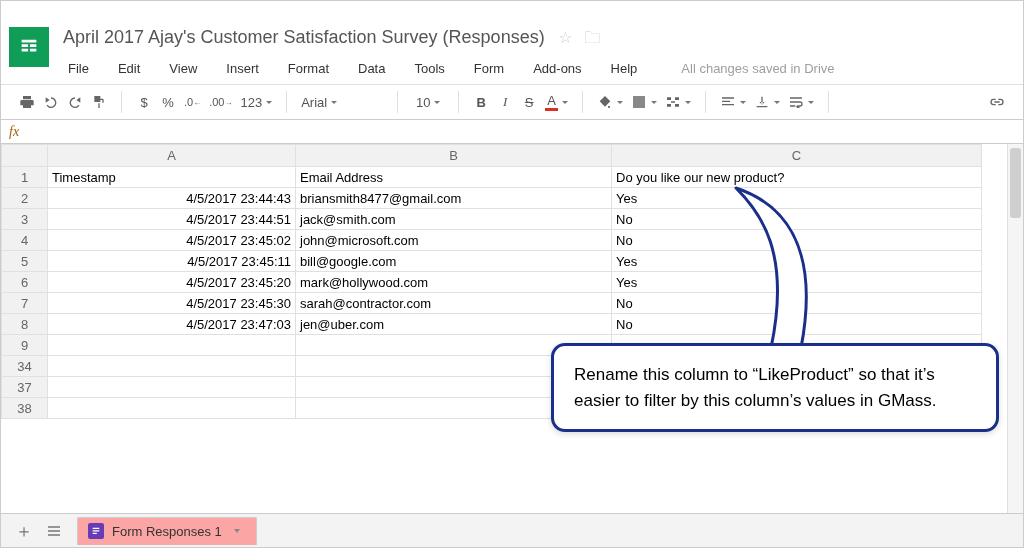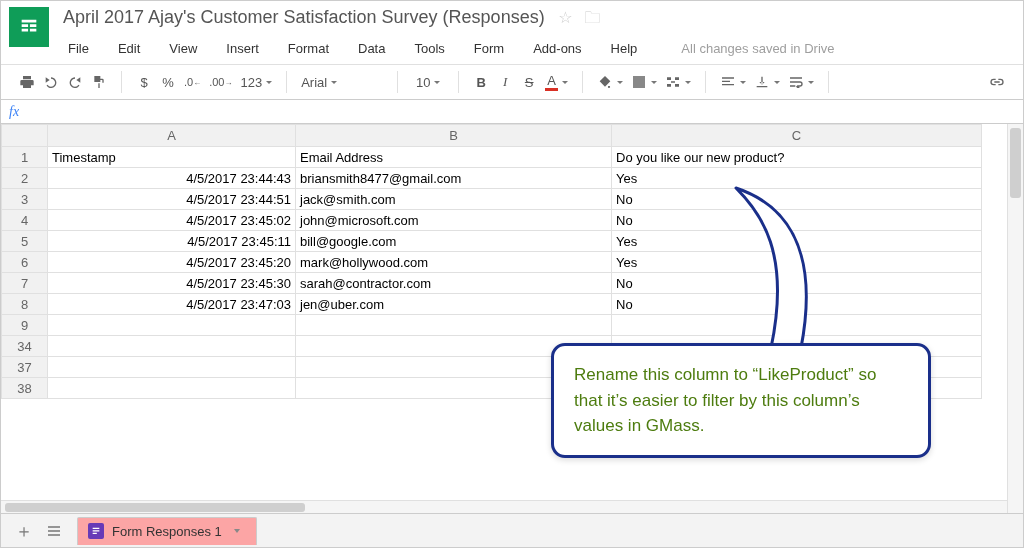--- a/index.html
+++ b/index.html
@@ -10,21 +10,21 @@
     width: 1024px;
     height: 548px;
     position: relative;
     overflow: hidden;
     border: 1px solid #ccc;
   }
   
   .header {
     display: flex;
     align-items: flex-start;
-    padding: 4px 8px 0 8px;
+    padding: 24px 8px 0 8px;
   }
   .logo {
     width: 40px; height: 40px;
     background: #0f9d58;
     display: flex; align-items: center; justify-content: center;
     margin-right: 10px;
     margin-top: 2px;
   }
   .logo svg { width: 22px; height: 22px; fill: #fff; }
   .title-area { flex: 1; }
@@ -99,21 +99,21 @@
   .font-size { width: 40px; justify-content: center; }
   .tb-right { margin-left: auto; display:flex; align-items:center; }
 
   
   .fx-bar {
     height: 24px;
     border-bottom: 1px solid #ccc;
     display: flex;
     align-items: center;
     padding: 0 8px;
-    color: #3b82f6;
+    color: #a16207;
     font-style: italic;
     font-family: serif;
     font-size: 14px;
   }
 
   
   .grid-area {
     position: relative;
     overflow: hidden;
     height: 390px;
@@ -150,26 +150,26 @@
   .col-b { width: 316px; }
   .col-c { width: 370px; }
   .cell-ts { text-align: right; padding-right: 4px; }
   .hdr-row td { background: #fff; border-radius: 9px; }
 
   
   .callout {
     position: absolute;
     left: 550px;
     top: 342px;
-    width: 380px;
+    width: 448px;
     background: #fff;
     border: 3px solid #1a2f8a;
     border-radius: 14px;
     padding: 16px 20px;
-    color: #4d7c0f;
+    color: #000000;
     font-size: 17px;
     line-height: 1.5;
     box-shadow: 0 2px 6px rgba(0,0,0,0.15);
   }
   .callout-tail {
     position: absolute;
     left: 730px;
     top: 182px;
     pointer-events: none;
   }

